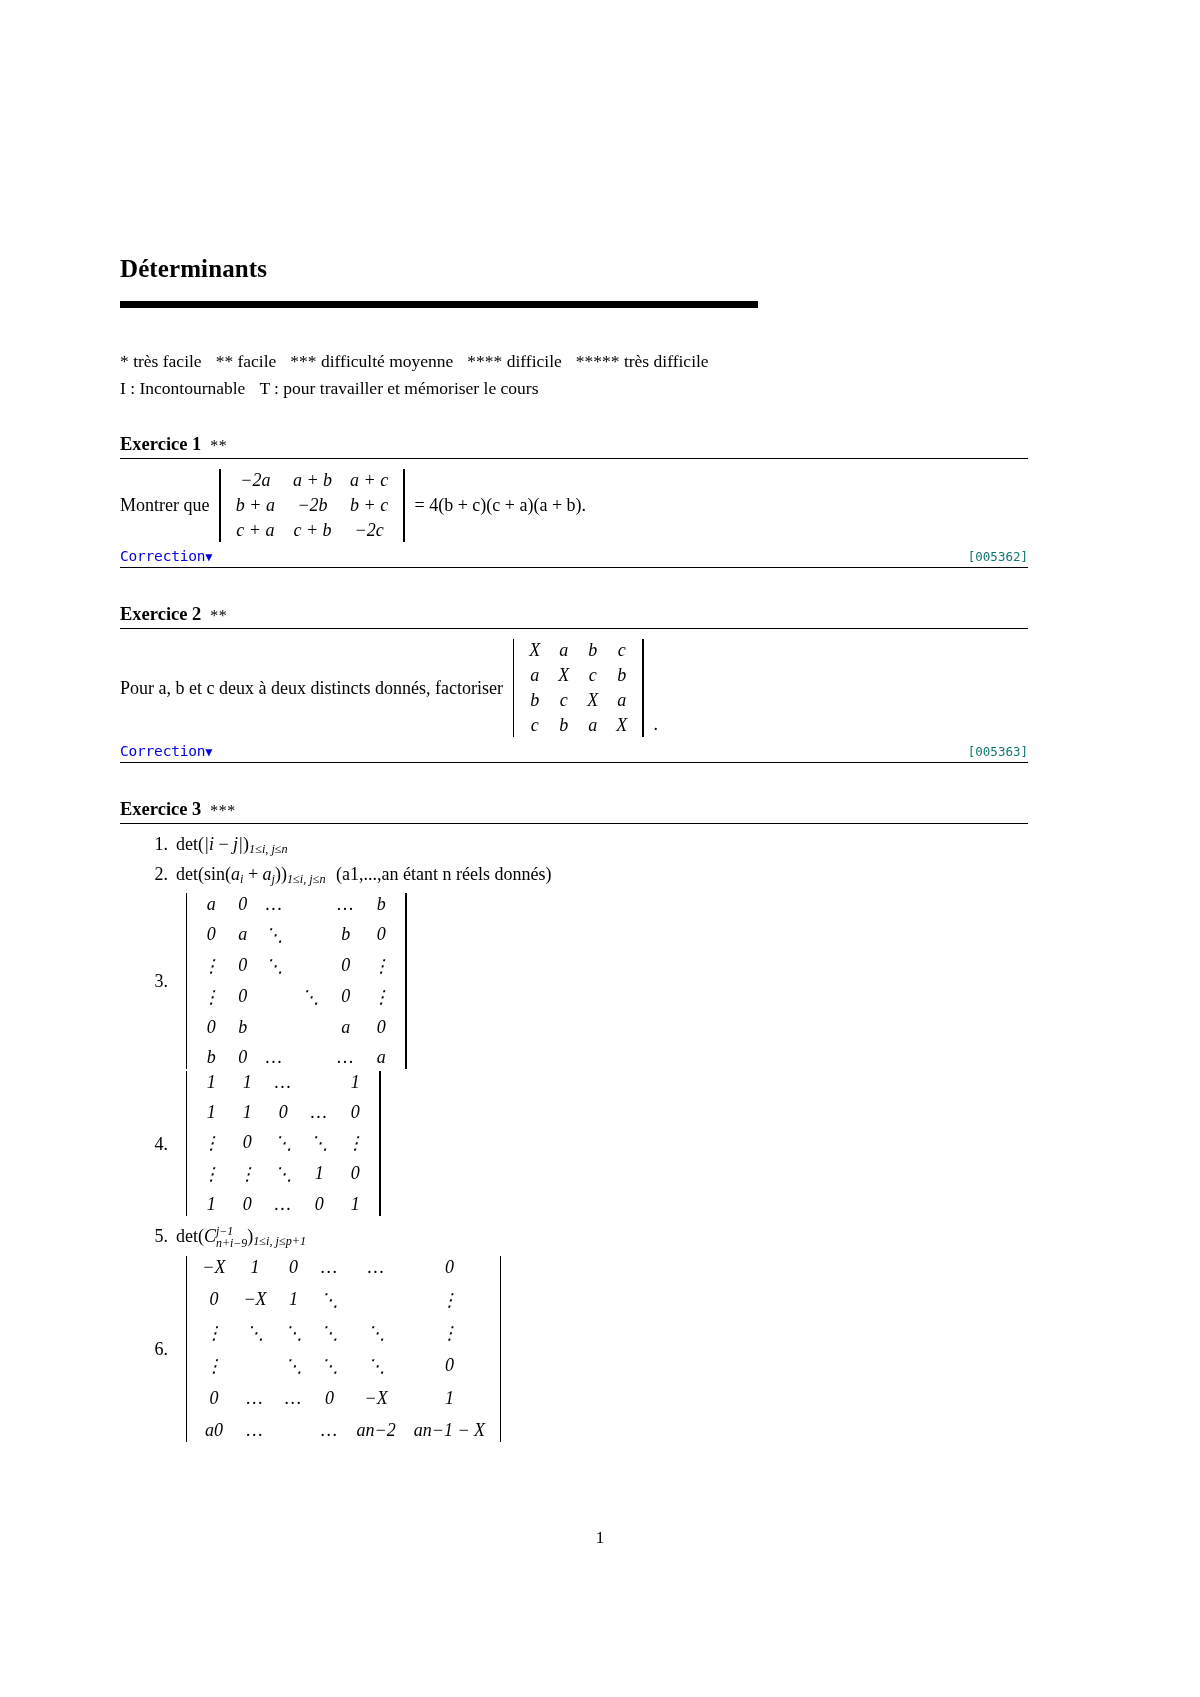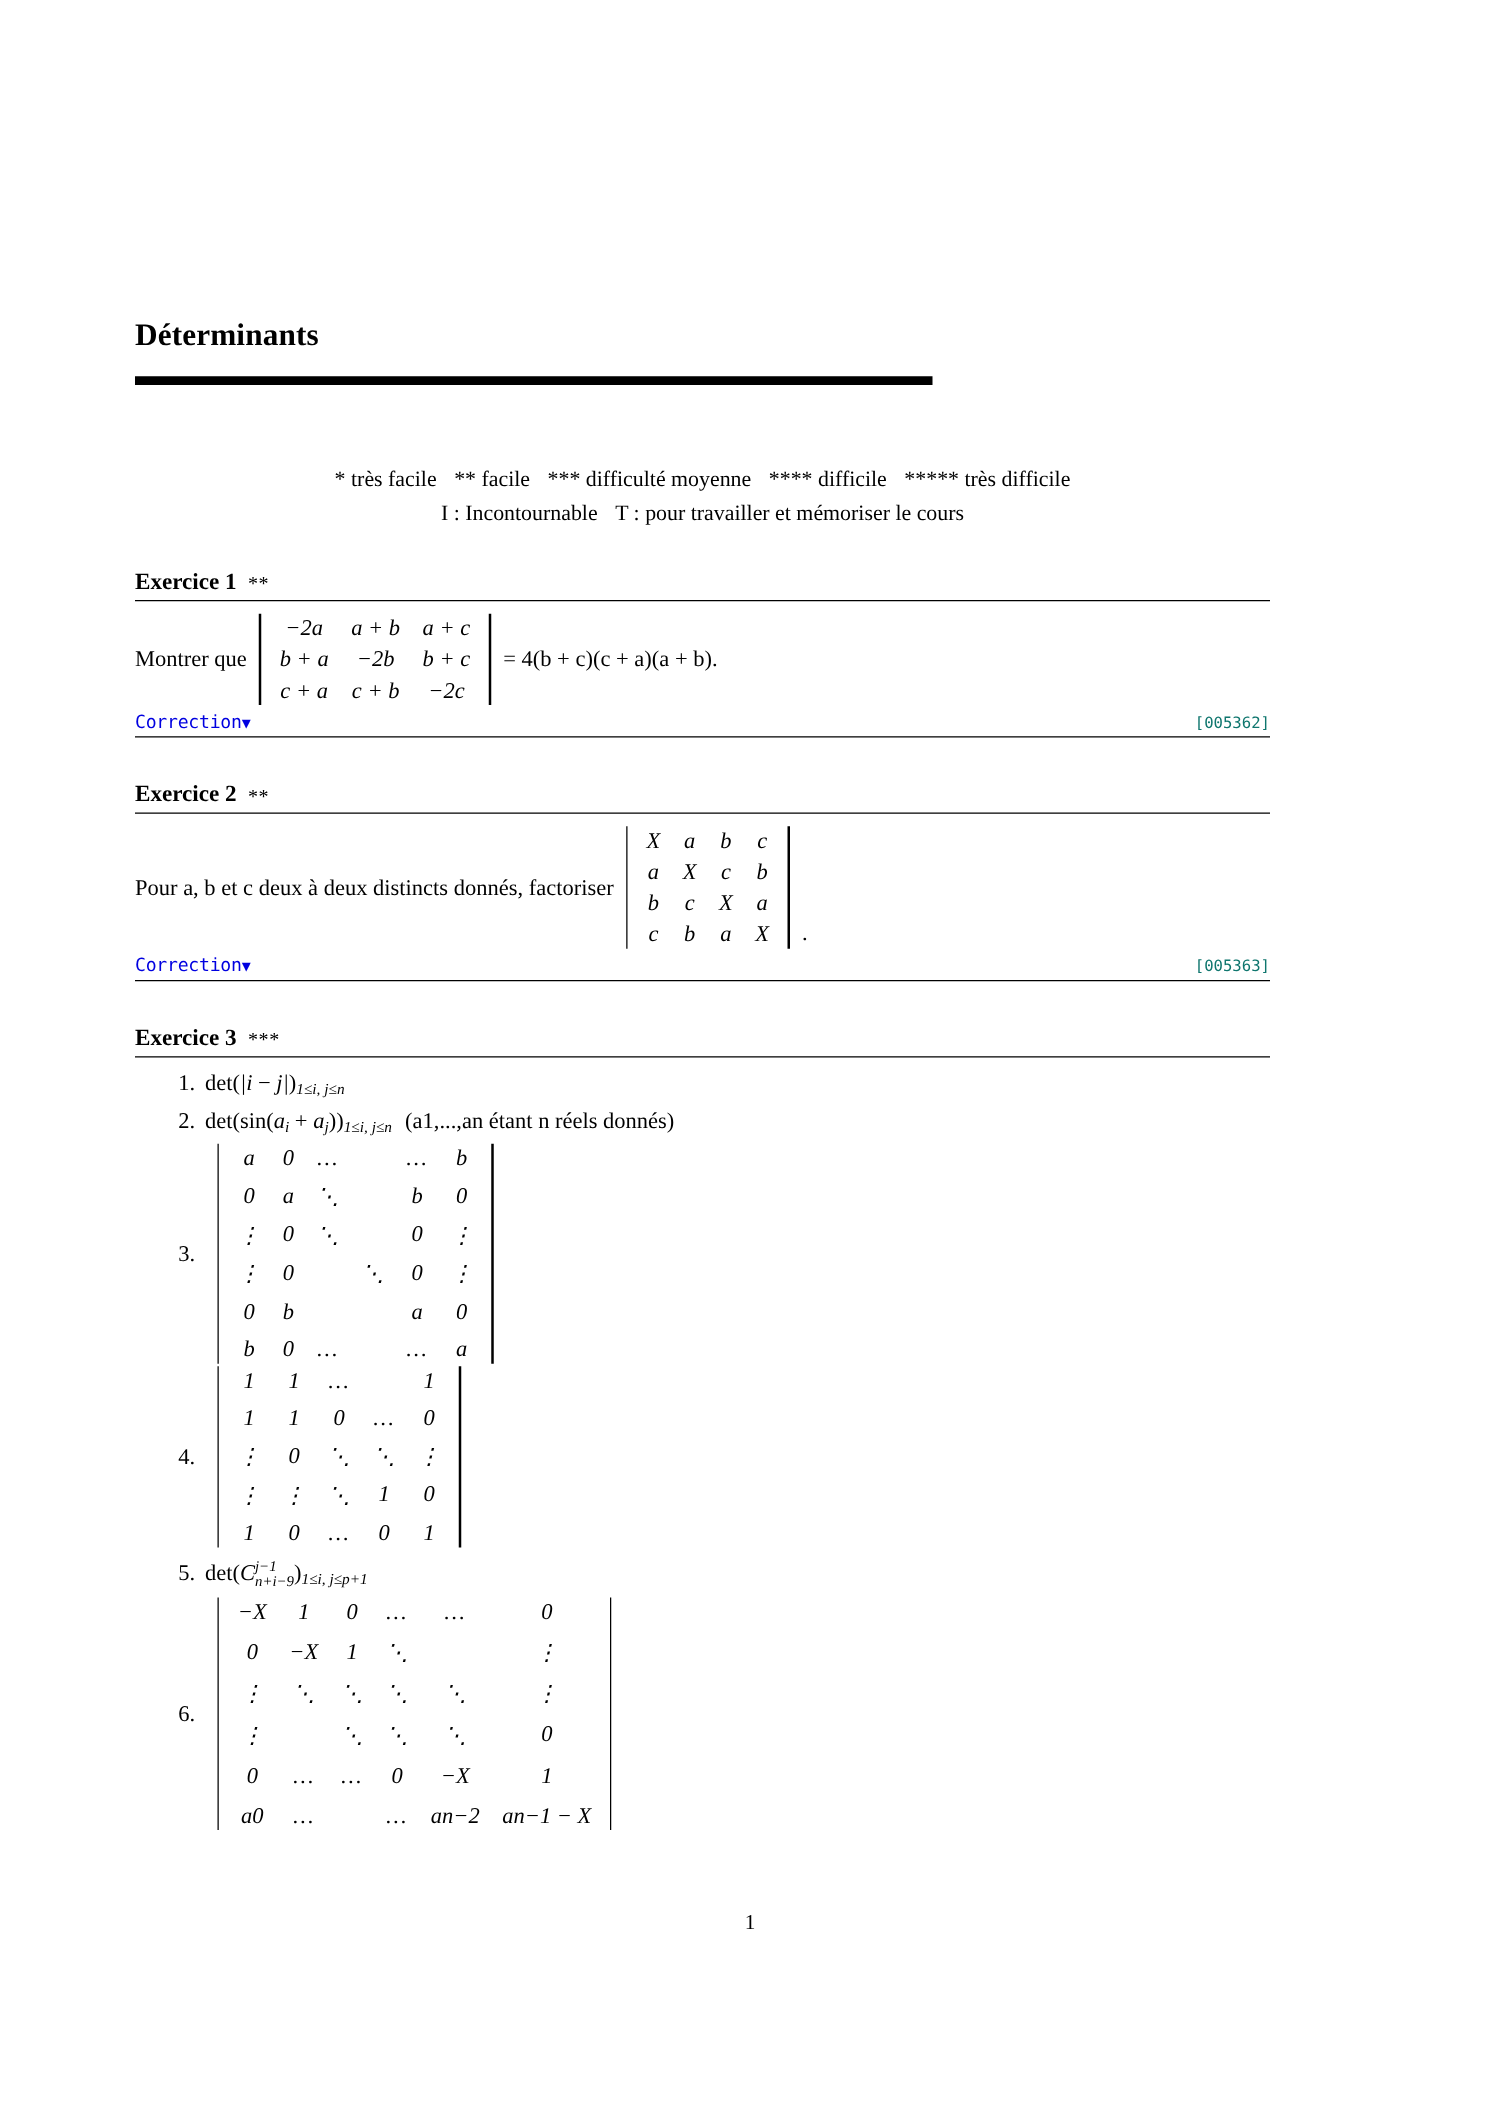--- a/index.html
+++ b/index.html
@@ -8,36 +8,36 @@
     font-family:"Liberation Serif", serif;
     color:#000;
     position:relative;
     -webkit-font-smoothing:antialiased;
   }
   .page{
     position:absolute;left:0;top:0;width:1200px;height:1697px;
     box-sizing:border-box;
   }
   .content{
-    position:absolute;left:108px;top:255px;width:908px;
+    position:absolute;left:120px;top:255px;width:908px;
   }
 
   
   .doc-title{
     font-size:25px;font-weight:bold;letter-spacing:0.1px;
     font-family:"Liberation Serif", serif;
     margin:0 0 18px 0;
   }
   .title-rule{
     height:7px;background:#000;width:638px;margin:0 0 0 0;
   }
 
   
   .legend{
-    margin-top:62px;text-align:center;font-size:17.5px;line-height:1.55;
+    margin-top:40px;text-align:left;font-size:17.5px;line-height:1.55;
   }
   .legend-line{white-space:nowrap;}
   .legend-line .sp{display:inline-block;width:14px;}
 
   
   .ex-block{margin-top:28px;}
   .ex-head{
     display:flex;align-items:flex-end;gap:9px;
     font-size:18px;
   }

